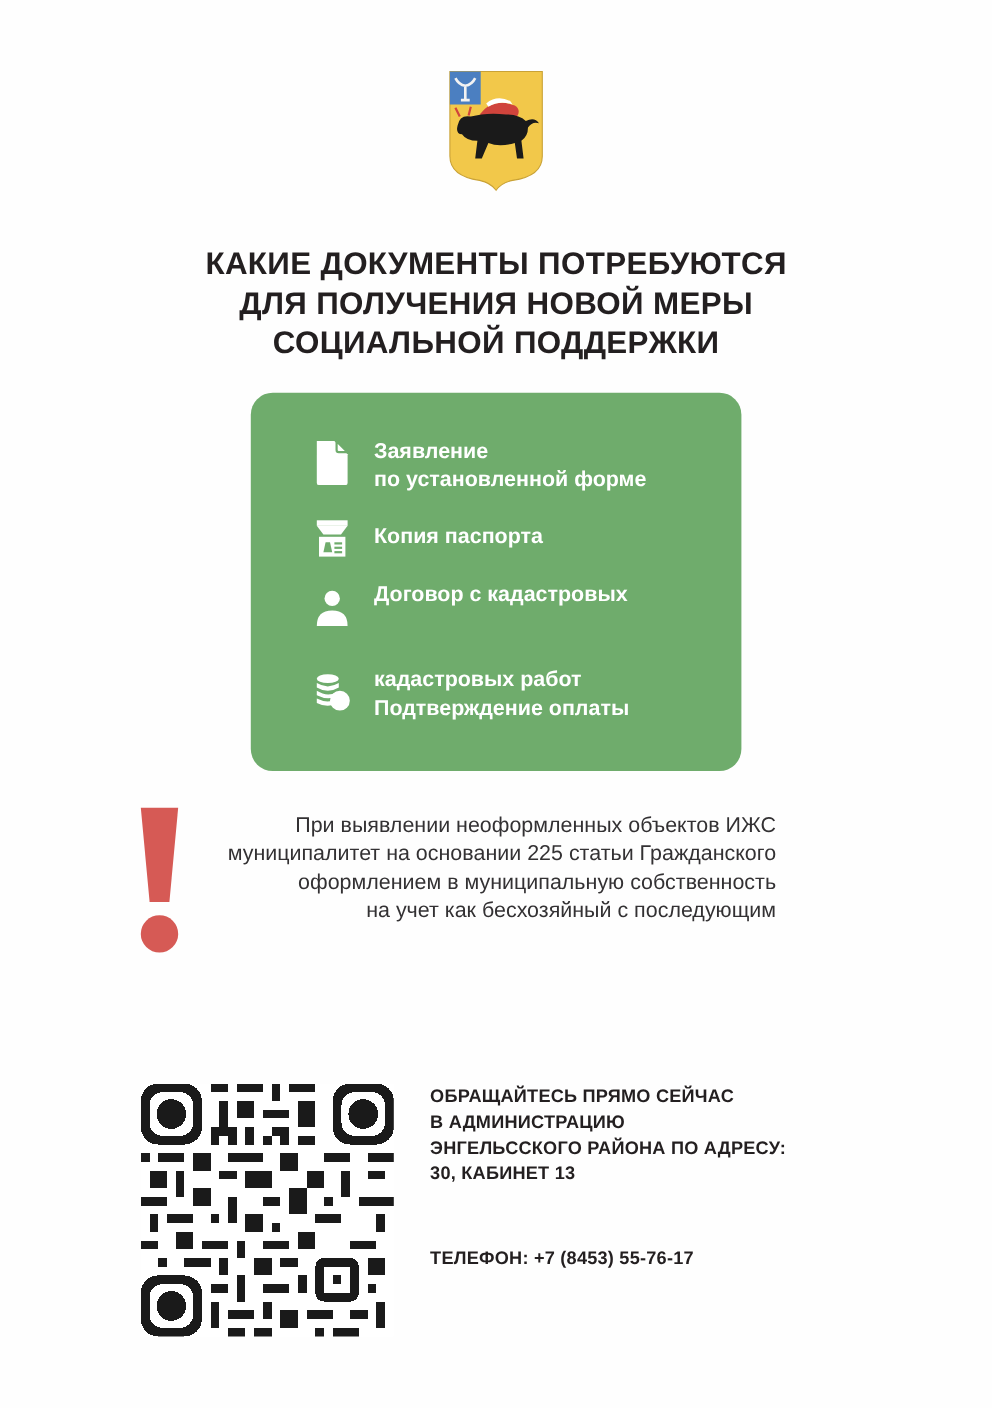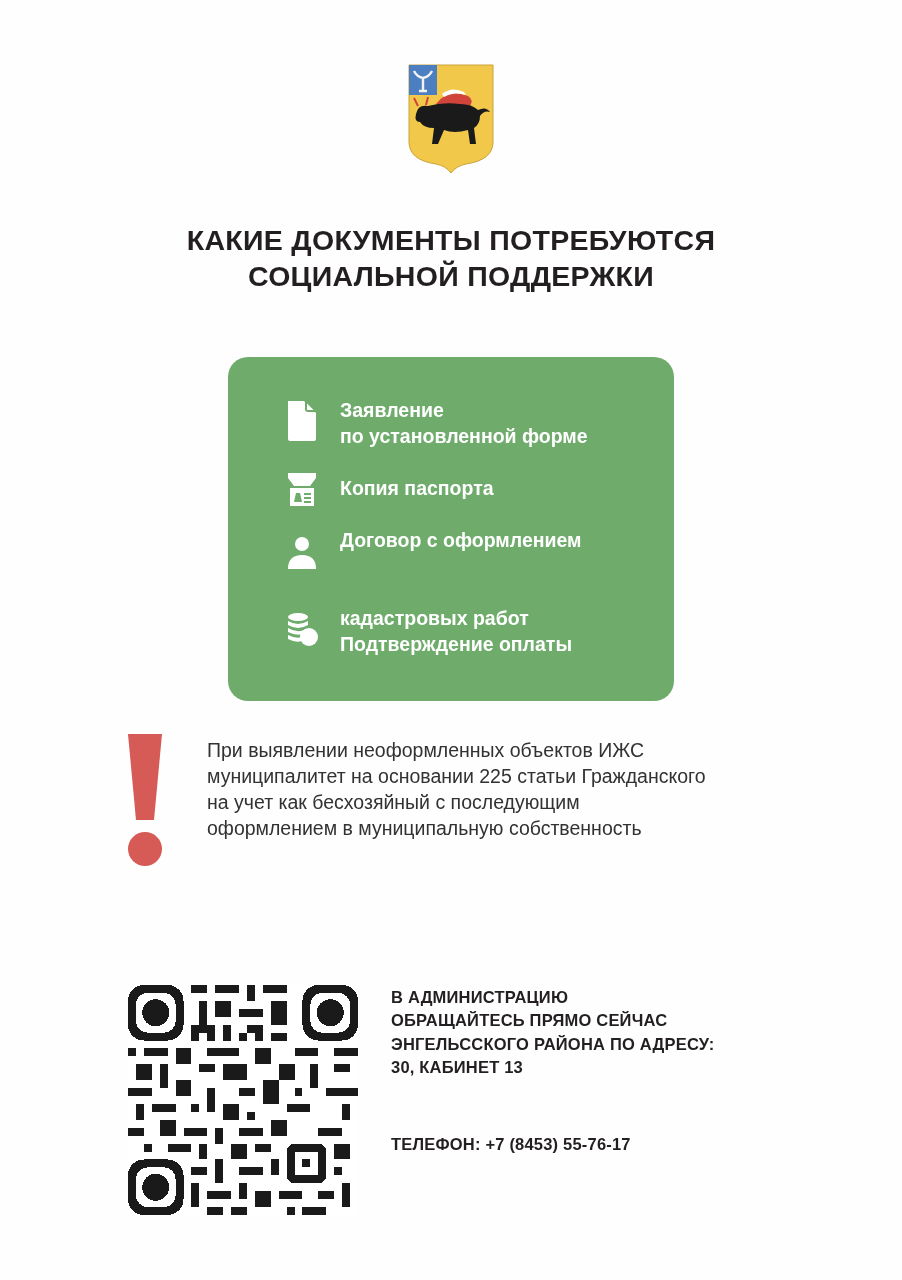--- a/index.html
+++ b/index.html
@@ -19,21 +19,21 @@
   }
   .doc-item { position: absolute; left: 0; width: 446px; }
   .doc-icon { position: absolute; left: 56px; width: 36px; height: 44px; }
   .doc-text {
     position: absolute; left: 112px; color: #ffffff; font-weight: bold;
     font-size: 19.5px; line-height: 26px; white-space: nowrap;
   }
   .exclaim { position: absolute; left: 124px; top: 734px; width: 42px; height: 134px; }
   .notice {
     position: absolute; left: 207px; top: 737px; font-size: 19.5px; line-height: 26px;
-    color: #333133; white-space: nowrap;
+    color: #333133; white-space: nowrap; text-align: right;
   }
   .qr { position: absolute; left: 128px; top: 985px; width: 230px; height: 230px; }
   .contact {
     position: absolute; left: 391px; top: 986px; font-weight: bold; font-size: 16.5px;
     line-height: 23.3px; color: #231f20; white-space: nowrap; letter-spacing: 0.2px;
   }
   .phone {
     position: absolute; left: 391px; top: 1133px; font-weight: bold; font-size: 16.5px;
     line-height: 22px; color: #231f20; white-space: nowrap; letter-spacing: 0.2px; text-align: right;
   }
@@ -46,20 +46,21 @@
   <rect x="1" y="1" width="28" height="30" fill="#4b7fc1"></rect>
   <path d="M6 7 Q9 13 15 14 Q21 13 24 7 M15 14 V27 M11 27 H19" stroke="#f2f2f2" stroke-width="2.4" fill="none"></path>
   <path d="M28 40 Q40 24 60 32 Q66 36 62 42 Q46 46 28 40 Z" fill="#d0443c"></path>
   <path d="M34 30 Q44 22 56 28 L58 31 Q46 27 36 33 Z" fill="#ffffff"></path>
   <path d="M8 50 Q10 40 20 42 Q34 38 52 40 Q64 40 70 46 Q78 42 82 48 Q76 46 72 52 Q72 60 66 64 L68 80 L62 80 L60 66 Q46 70 36 66 L30 80 L24 80 L26 64 Q16 64 12 58 Q6 58 8 50 Z" fill="#1a1a1a"></path>
   <path d="M10 42 L6 34 M18 41 L20 33" stroke="#d0443c" stroke-width="2" fill="none"></path>
 </svg>
 
 <div class="title">
   <div>КАКИЕ ДОКУМЕНТЫ ПОТРЕБУЮТСЯ</div>
+  <div>ДЛЯ ПОЛУЧЕНИЯ НОВОЙ МЕРЫ</div>
   <div>СОЦИАЛЬНОЙ ПОДДЕРЖКИ</div>
 </div>
 
 <div class="card">
   <div class="doc-item" style="top:40px">
     <svg class="doc-icon" style="top:2px" viewBox="0 0 36 44">
       <path d="M4 2 H20 L32 14 V40 Q32 42 30 42 H6 Q4 42 4 40 Z" fill="#fff"></path>
       <path d="M22 2 L32 12 H24 Q22 12 22 10 Z" fill="#fff" stroke="#6fac6c" stroke-width="2"></path>
     </svg>
     <div class="doc-text" style="top:0">
@@ -82,21 +83,21 @@
       <div>Копия паспорта</div>
     </div>
   </div>
 
   <div class="doc-item" style="top:170px">
     <svg class="doc-icon" style="top:6px" viewBox="0 0 36 44">
       <circle cx="18" cy="11" r="7" fill="#fff"></circle>
       <path d="M4 36 Q4 22 18 22 Q32 22 32 36 Z" fill="#fff"></path>
     </svg>
     <div class="doc-text" style="top:0">
-      <div>Договор с оформлением</div>
+      <div>Договор с кадастровых</div>
     </div>
   </div>
 
   <div class="doc-item" style="top:248px">
     <svg class="doc-icon" style="top:6px" viewBox="0 0 36 44">
       <ellipse cx="14" cy="6" rx="10" ry="4" fill="#fff"></ellipse>
       <path d="M4 10 Q14 16 24 10 V14 Q14 20 4 14 Z" fill="#fff"></path>
       <path d="M4 17 Q14 23 22 18 V22 Q14 26 4 21 Z" fill="#fff"></path>
       <path d="M4 24 Q12 28 18 26 V30 Q12 32 4 28 Z" fill="#fff"></path>
       <circle cx="25" cy="26" r="9" fill="#fff"></circle>
@@ -109,22 +110,22 @@
 </div>
 
 <svg class="exclaim" viewBox="0 0 42 134">
   <path d="M4 0 H38 L30 86 H12 Z" fill="#d65a55"></path>
   <circle cx="21" cy="115" r="17" fill="#d65a55"></circle>
 </svg>
 
 <div class="notice">
   <div>При выявлении неоформленных объектов ИЖС</div>
   <div>муниципалитет на основании 225 статьи Гражданского</div>
+  <div>оформлением в муниципальную собственность</div>
   <div>на учет как бесхозяйный с последующим</div>
-  <div>оформлением в муниципальную собственность</div>
 </div>
 
 <svg class="qr" viewBox="0 0 29 29" shape-rendering="crispEdges">
   <rect width="29" height="29" fill="#fff"></rect>
   <g fill="#1a1a1a">
 
     <rect x="0" y="0" width="7" height="7" rx="2"></rect>
       <rect x="1" y="1" width="5" height="5" rx="1.5" fill="#fff"></rect>
       <circle cx="3.5" cy="3.5" r="1.7"></circle>
     <rect x="22" y="0" width="7" height="7" rx="2"></rect>
@@ -209,18 +210,18 @@
       <rect x="24" y="26" width="2" height="1"></rect>
       <rect x="27" y="25" width="1" height="3"></rect>
     <rect x="10" y="28" width="2" height="1"></rect>
       <rect x="13" y="28" width="2" height="1"></rect>
       <rect x="20" y="28" width="1" height="1"></rect>
       <rect x="22" y="28" width="3" height="1"></rect>
   </g>
 </svg>
 
 <div class="contact">
+  <div>ОБРАЩАЙТЕСЬ ПРЯМО СЕЙЧАС</div>
   <div>В АДМИНИСТРАЦИЮ</div>
-  <div>ОБРАЩАЙТЕСЬ ПРЯМО СЕЙЧАС</div>
   <div>ЭНГЕЛЬССКОГО РАЙОНА ПО АДРЕСУ:</div>
   <div>30, КАБИНЕТ 13</div>
 </div>
 <div class="phone">ТЕЛЕФОН: +7 (8453) 55-76-17</div>
 
 </body></html>

